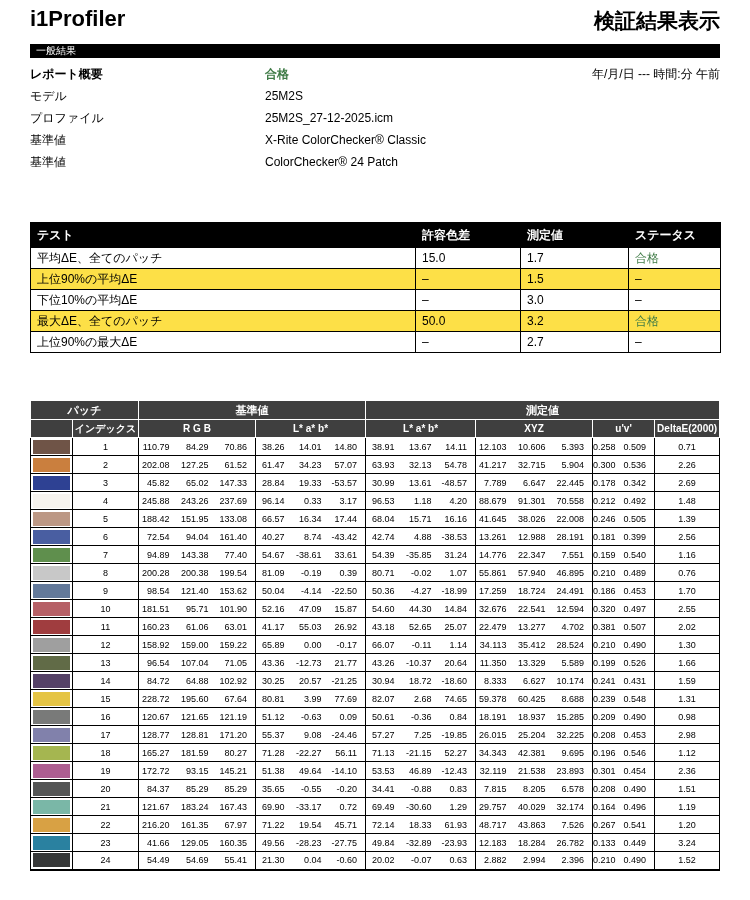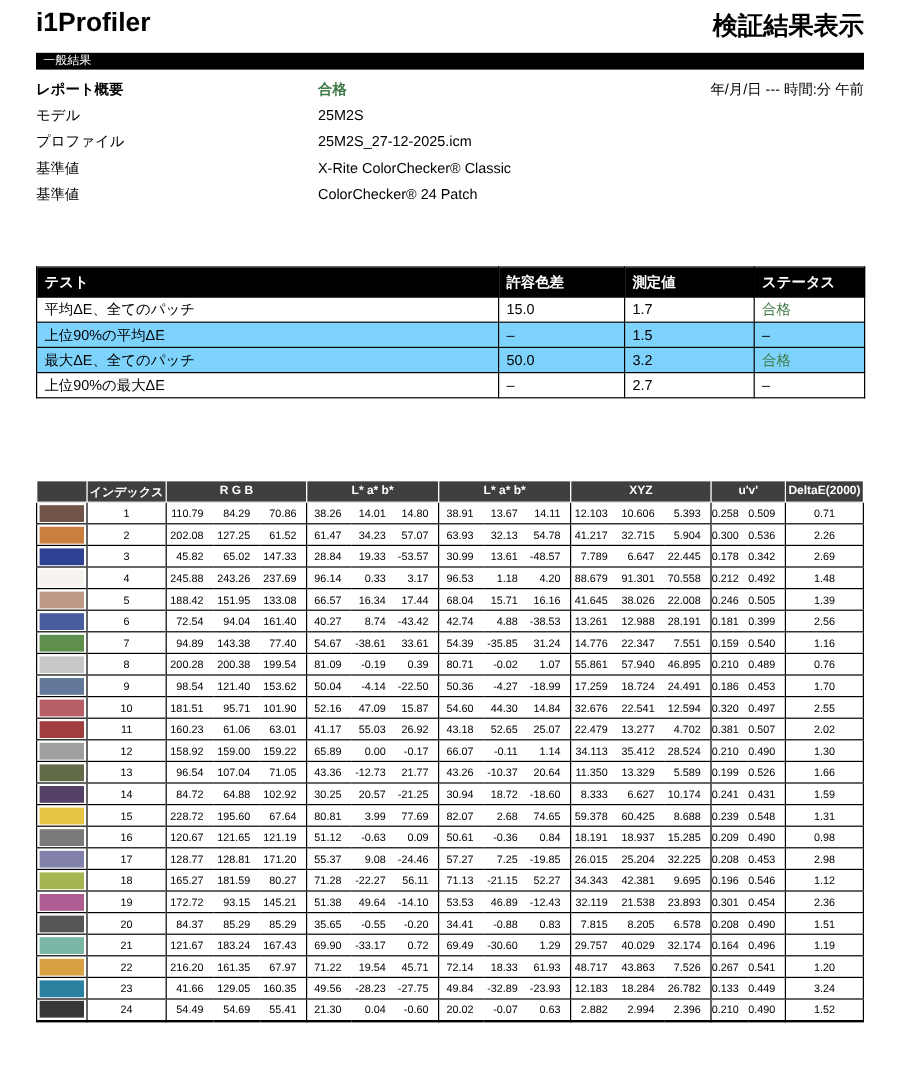--- a/index.html
+++ b/index.html
@@ -19,21 +19,21 @@
   .info-value.pass { font-weight: bold; }
   .info-right { position: absolute; right: 0; top: 0; font-weight: normal; margin-left: 11px; }
 
   table { border-collapse: collapse; table-layout: fixed; }
 
   
   .test-table { position: absolute; left: 30px; top: 222px; width: 690px; border: 1px solid #000; }
   .test-table th { background: #000; color: #fff; font-size: 12px; font-weight: bold;
     text-align: left; height: 25px; padding: 0 0 0 6px; border: 1px solid #000; }
   .test-table td { font-size: 12px; height: 21px; padding: 0 0 0 6px; border: 1px solid #000; background: #fff; }
-  .test-table tr.alt td { background: #7dd3fc; }
+  .test-table tr.alt td { background: #fde047; }
 
   
   .patch-table { position: absolute; left: 30px; top: 400px; width: 690px;
     border: 1px solid #000; border-bottom: 2px solid #000; font-size: 9px; }
   .patch-table thead th { background: #3f3f3f; color: #fff; font-weight: bold;
     border: 1px solid #fff; text-align: center; }
   .patch-table thead tr.h1 th { height: 19px; font-size: 11px; }
   .patch-table thead tr.h2 th { height: 18px; font-size: 10px; }
   .patch-table thead tr.h2 th.de-h { font-size: 10px; }
   .patch-table tbody td { border-top: 1px solid #000; height: 18px; padding: 0; background: #fff; }
@@ -89,20 +89,26 @@
       <tr>
         <td>平均ΔE、全てのパッチ</td>
         <td>15.0</td>
         <td>1.7</td>
         <td style="color: rgb(63, 123, 70);">合格</td>
       </tr>
       <tr class="alt">
         <td>上位90%の平均ΔE</td>
         <td>–</td>
         <td>1.5</td>
+        <td>–</td>
+      </tr>
+      <tr>
+        <td>下位10%の平均ΔE</td>
+        <td>–</td>
+        <td>3.0</td>
         <td>–</td>
       </tr>
       <tr class="alt">
         <td>最大ΔE、全てのパッチ</td>
         <td>50.0</td>
         <td>3.2</td>
         <td style="color: rgb(63, 123, 70);">合格</td>
       </tr>
       <tr>
         <td>上位90%の最大ΔE</td>
@@ -127,20 +133,25 @@
       <col style="width:37px">
       <col style="width:36px">
     <col style="width:39px">
       <col style="width:39px">
       <col style="width:39px">
     <col style="width:31px">
       <col style="width:31px">
       <col style="width:65px">
   </colgroup>
   <thead>
+    <tr class="h1">
+      <th colspan="2">パッチ</th>
+      <th colspan="6">基準値</th>
+      <th colspan="9">測定値</th>
+    </tr>
     <tr class="h2">
       <th></th>
       <th>インデックス</th>
       <th colspan="3">R G B</th>
       <th colspan="3">L* a* b*</th>
       <th colspan="3">L* a* b*</th>
       <th colspan="3">XYZ</th>
       <th colspan="2">u'v'</th>
       <th class="de-h">DeltaE(2000)</th>
     </tr>

